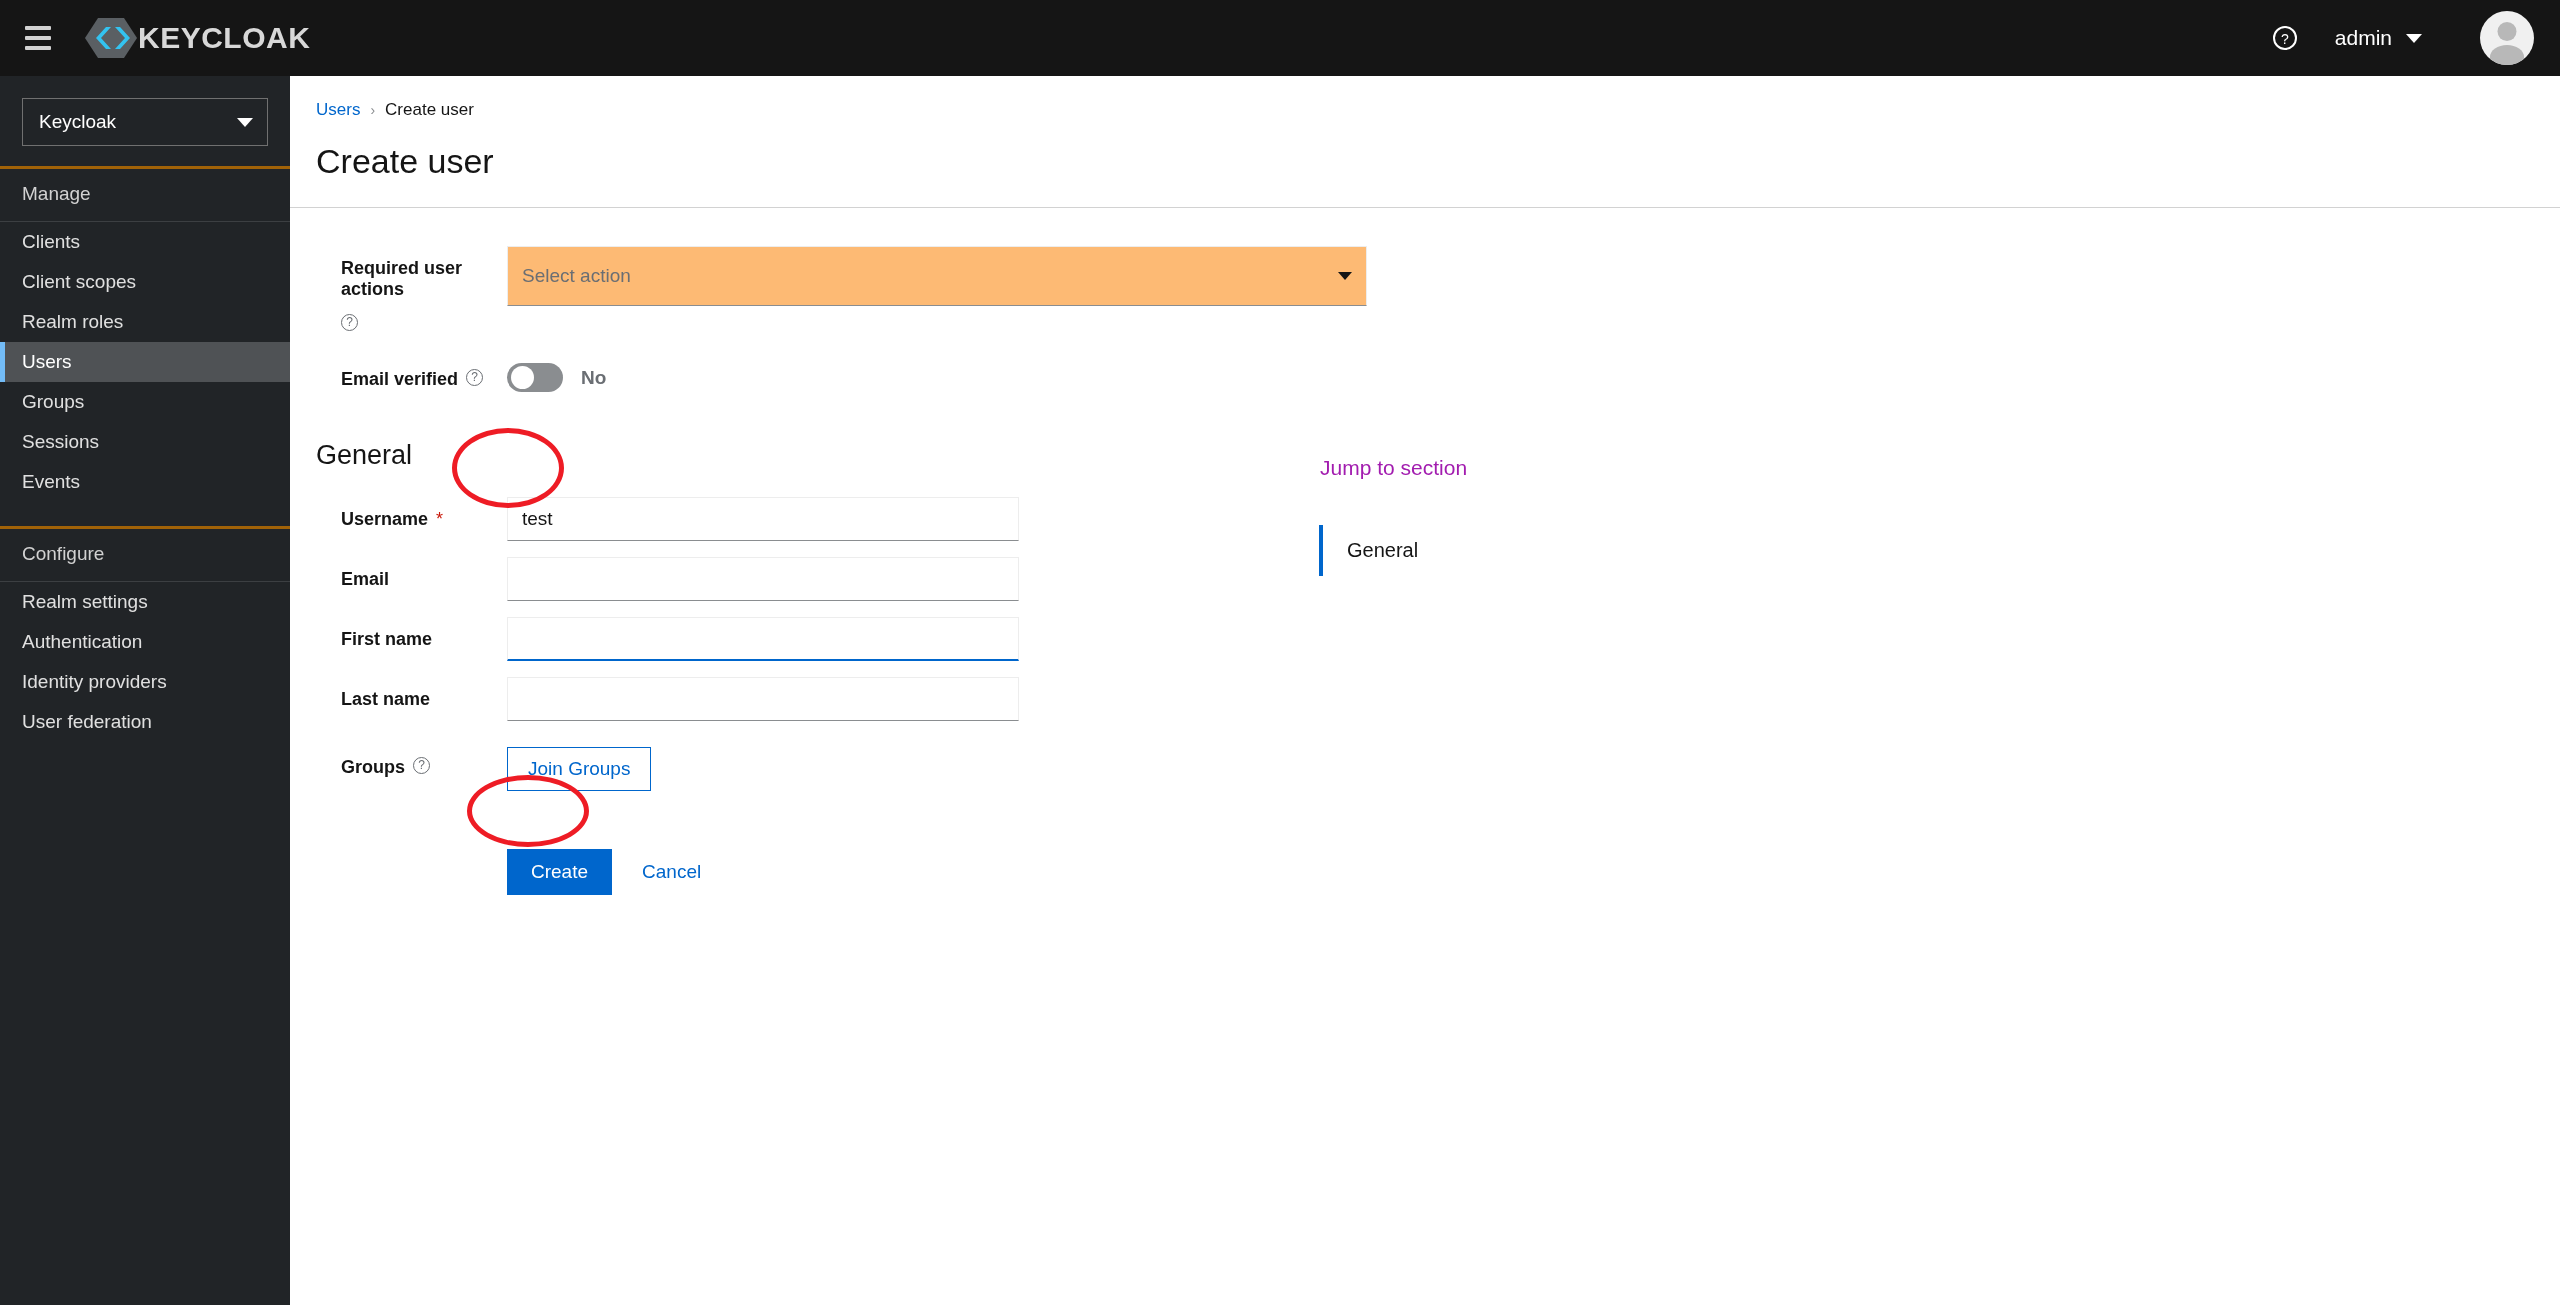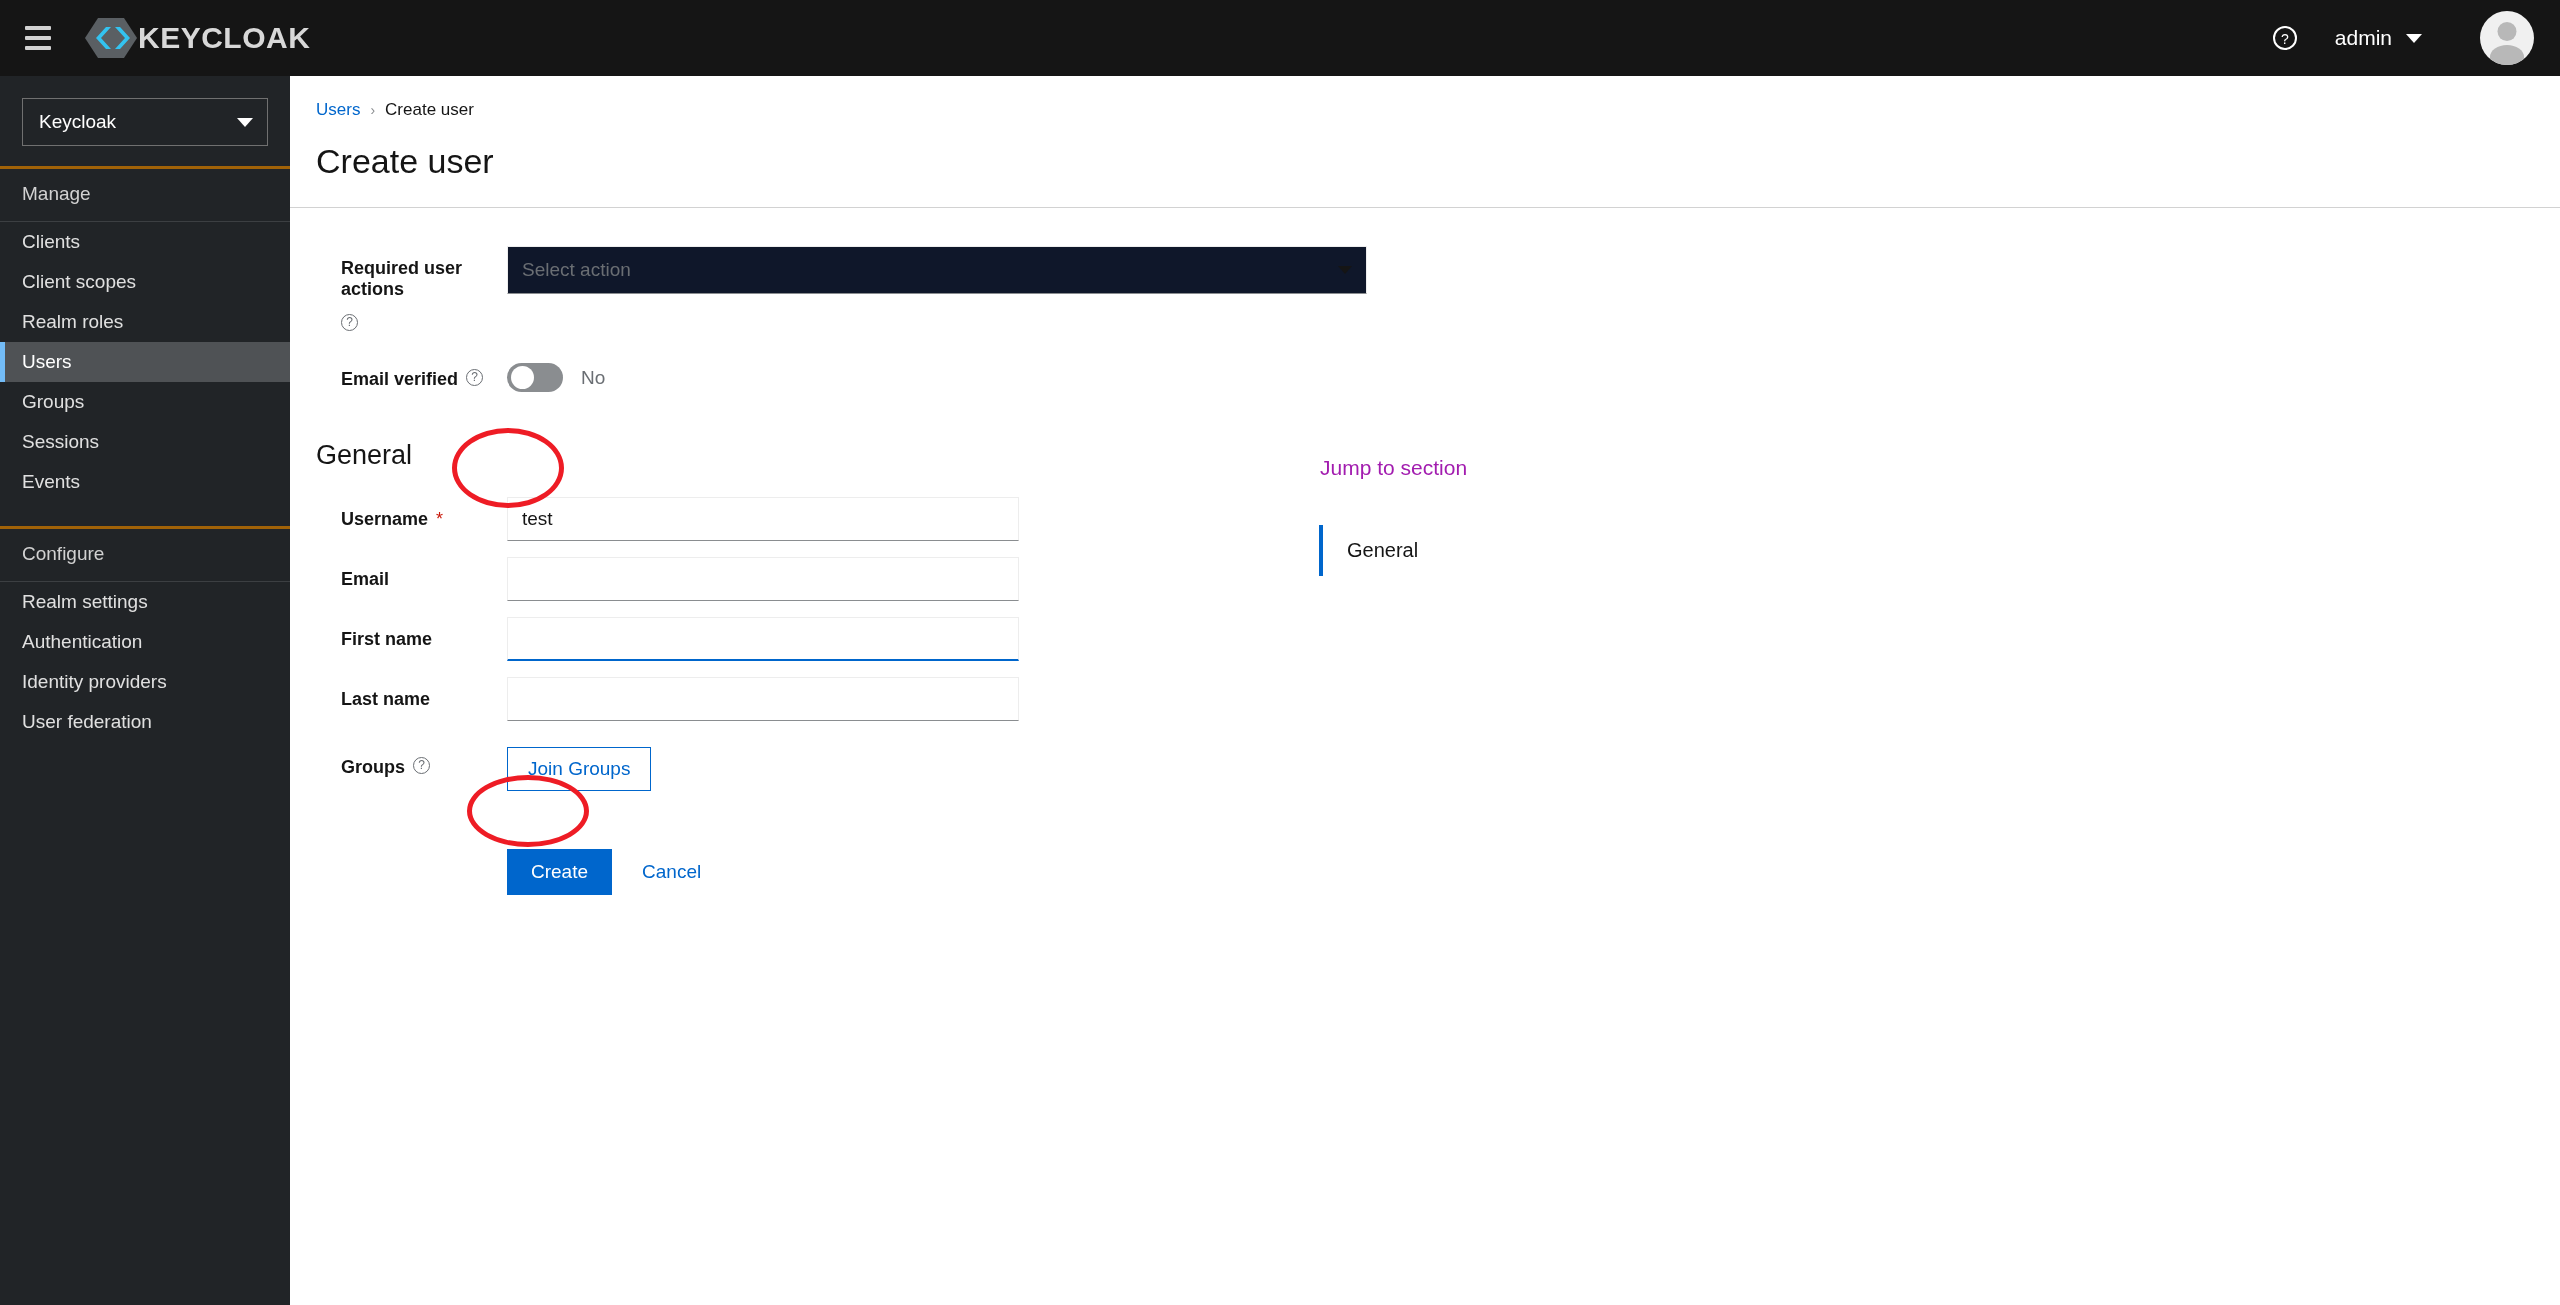--- a/index.html
+++ b/index.html
@@ -135,35 +135,35 @@
   .help-icon {
     display:inline-block; width:17px; height:17px; border-radius:50%;
     border: 1.6px solid #6a6e73; color:#6a6e73; font-size:12px;
     line-height:14px; text-align:center; cursor:pointer; font-weight:normal;
   }
   .help-icon.below { margin-top: 6px; }
 
   .form-control { padding-left: 0; }
 
   .pf-select {
-    width: 860px; height: 48px;
+    width: 860px; height: 60px;
     border: 1px solid #ededed; border-bottom: 1px solid #8a8d90;
-    background: #0f172a; display: flex; align-items: center;
+    background: #fdba74; display: flex; align-items: center;
     justify-content: space-between; padding: 0 14px 0 14px;
     cursor: pointer;
   }
   .pf-select-placeholder { color: #6a6e73; font-size: 19px; }
   .pf-select-caret {
     width: 0; height: 0;
     border-left: 7px solid transparent;
     border-right: 7px solid transparent;
     border-top: 8px solid #151515;
   }
 
-  .toggle-row { display: flex; align-items: center; gap: 18px; }
+  .toggle-row { display: flex; align-items: center; gap: 18px; font-weight: bold; }
   .toggle {
     width: 56px; height: 29px; border-radius: 15px;
     background: #8a8d90; position: relative; cursor: pointer;
   }
   .toggle .knob {
     position: absolute; top: 3px; left: 4px;
     width: 23px; height: 23px; border-radius: 50%; background: #ffffff;
   }
   .toggle-text { font-size: 19px; color: #6a6e73; }
 

